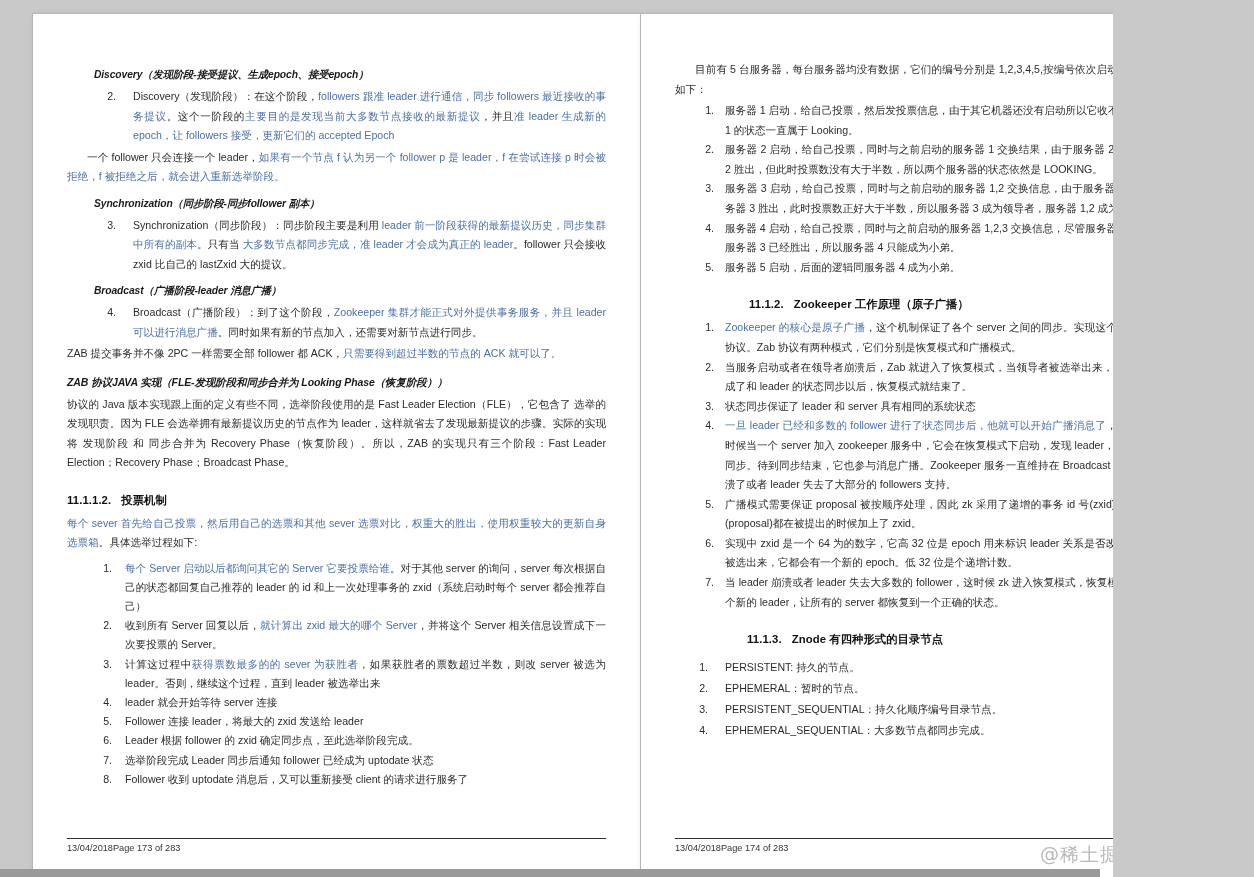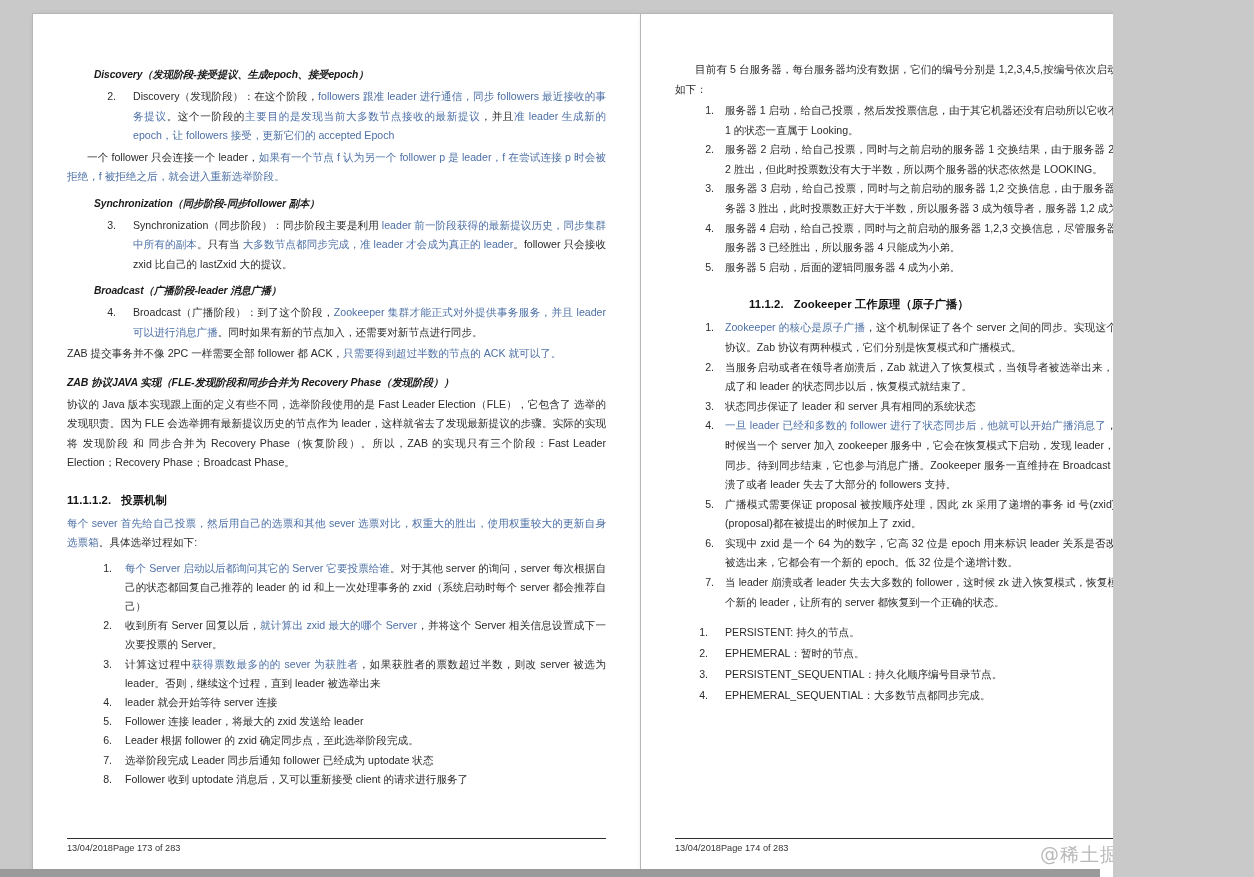--- a/index.html
+++ b/index.html
@@ -213,21 +213,21 @@
       </ol>
 
       <div class="subhead">Broadcast（广播阶段-leader 消息广播）</div>
       <ol class="lvl1 tight" start="4">
         <li>
           <span class="dk">Broadcast（广播阶段）：到了这个阶段，</span><span class="hl">Zookeeper 集群才能正式对外提供事务服务，并且 leader 可以进行消息广播</span><span class="dk">。同时如果有新的节点加入，还需要对新节点进行同步。</span>
         </li>
       </ol>
       <p class="para"><span class="dk">ZAB 提交事务并不像 2PC 一样需要全部 follower 都 ACK，</span><span class="hl">只需要得到超过半数的节点的 ACK 就可以了。</span></p>
 
-      <div class="subhead-wide">ZAB 协议JAVA 实现（FLE-发现阶段和同步合并为 Recovery Phase（发现阶段））</div>
+      <div class="subhead-wide">ZAB 协议JAVA 实现（FLE-发现阶段和同步合并为 Looking Phase（恢复阶段））</div>
       <p class="para">协议的 Java 版本实现跟上面的定义有些不同，选举阶段使用的是 Fast Leader Election（FLE），它包含了 选举的发现职责。因为 FLE 会选举拥有最新提议历史的节点作为 leader，这样就省去了发现最新提议的步骤。实际的实现将 发现阶段 和 同步合并为 Recovery Phase（恢复阶段）。所以，ZAB 的实现只有三个阶段：Fast Leader Election；Recovery Phase；Broadcast Phase。</p>
 
       <h3 class="heading">
         <span class="num">11.1.1.2.</span><span>投票机制</span>
       </h3>
 
       <p class="para"><span class="hl">每个 sever 首先给自己投票，然后用自己的选票和其他 sever 选票对比，权重大的胜出，使用权重较大的更新自身选票箱</span><span class="dk">。具体选举过程如下:</span></p>
 
       <ol class="numlist">
         <li><span class="hl">每个 Server 启动以后都询问其它的 Server 它要投票给谁</span><span class="dk">。对于其他 server 的询问，server 每次根据自己的状态都回复自己推荐的 leader 的 id 和上一次处理事务的 zxid（系统启动时每个 server 都会推荐自己）</span></li>
@@ -267,20 +267,23 @@
       <ol class="numlist-r">
         <li><span class="hl">Zookeeper 的核心是原子广播</span><span class="dk">，这个机制保证了各个 server 之间的同步。实现这个机制的协议叫做 Zab 协议。Zab 协议有两种模式，它们分别是恢复模式和广播模式。</span></li>
         <li><span class="dk">当服务启动或者在领导者崩溃后，Zab 就进入了恢复模式，当领导者被选举出来，且大多数 server 的完成了和 leader 的状态同步以后，恢复模式就结束了。</span></li>
         <li><span class="dk">状态同步保证了 leader 和 server 具有相同的系统状态</span></li>
         <li><span class="hl">一旦 </span><span class="hl">leader 已经和多数的 follower 进行了状态同步后，他就可以开始广播消息了</span><span class="dk">，即进入广播状态。这时候当一个 server 加入 zookeeper 服务中，它会在恢复模式下启动，发现 leader，并和 leader 进行状态同步。待到同步结束，它也参与消息广播。Zookeeper 服务一直维持在 Broadcast 状态，直到 leader 崩溃了或者 leader 失去了大部分的 followers 支持。</span></li>
         <li><span class="dk">广播模式需要保证 proposal 被按顺序处理，因此 zk 采用了递增的事务 id 号(zxid)来保证。所有的提议(proposal)都在被提出的时候加上了 zxid。</span></li>
         <li><span class="dk">实现中 zxid 是一个 64 为的数字，它高 32 位是 epoch 用来标识 leader 关系是否改变，每次一个 leader 被选出来，它都会有一个新的 epoch。低 32 位是个递增计数。</span></li>
         <li><span class="dk">当 leader 崩溃或者 leader 失去大多数的 follower，这时候 zk 进入恢复模式，恢复模式需要重新选举出一个新的 leader，让所有的 server 都恢复到一个正确的状态。</span></li>
       </ol>
 
+      <h3 class="heading left-ind2">
+        <span class="num">11.1.3.</span><span>Znode 有四种形式的目录节点</span>
+      </h3>
 
       <ol class="znode">
         <li>PERSISTENT: 持久的节点。</li>
         <li>EPHEMERAL：暂时的节点。</li>
         <li>PERSISTENT_SEQUENTIAL：持久化顺序编号目录节点。</li>
         <li>EPHEMERAL_SEQUENTIAL：大多数节点都同步完成。</li>
       </ol>
     </div>
 
     <div class="footer">

